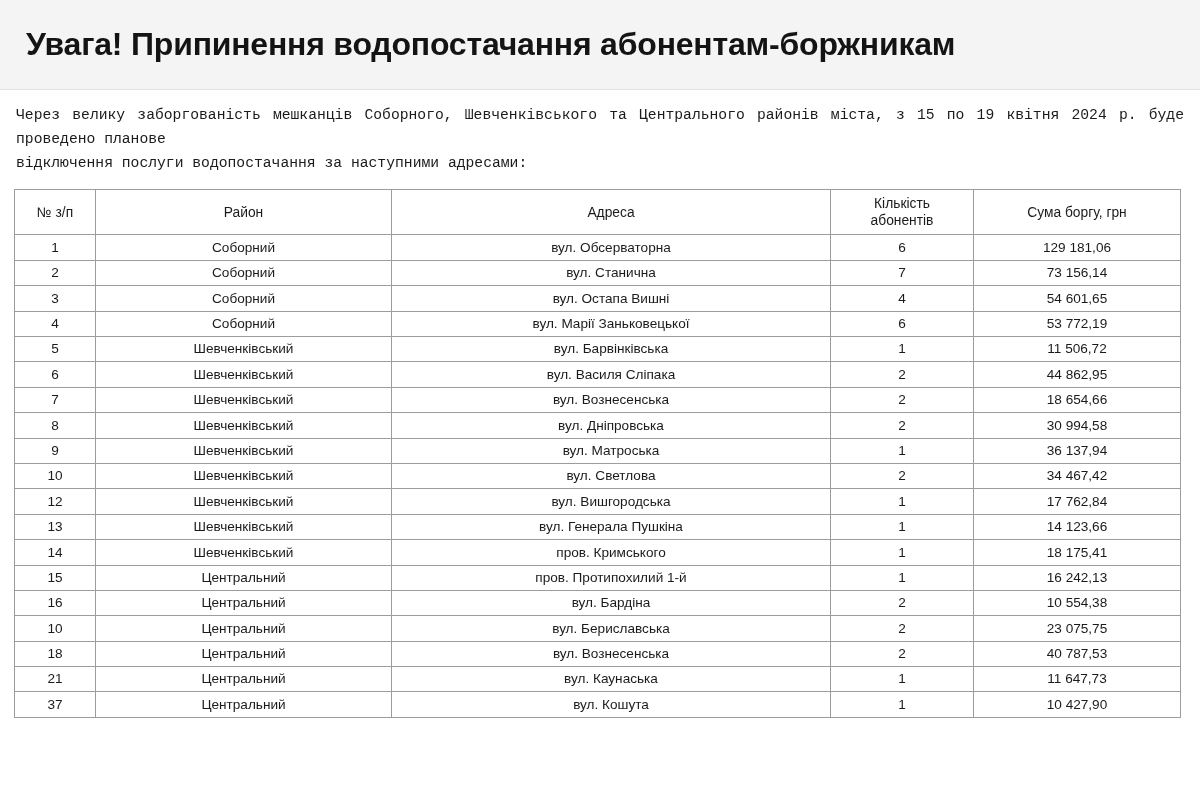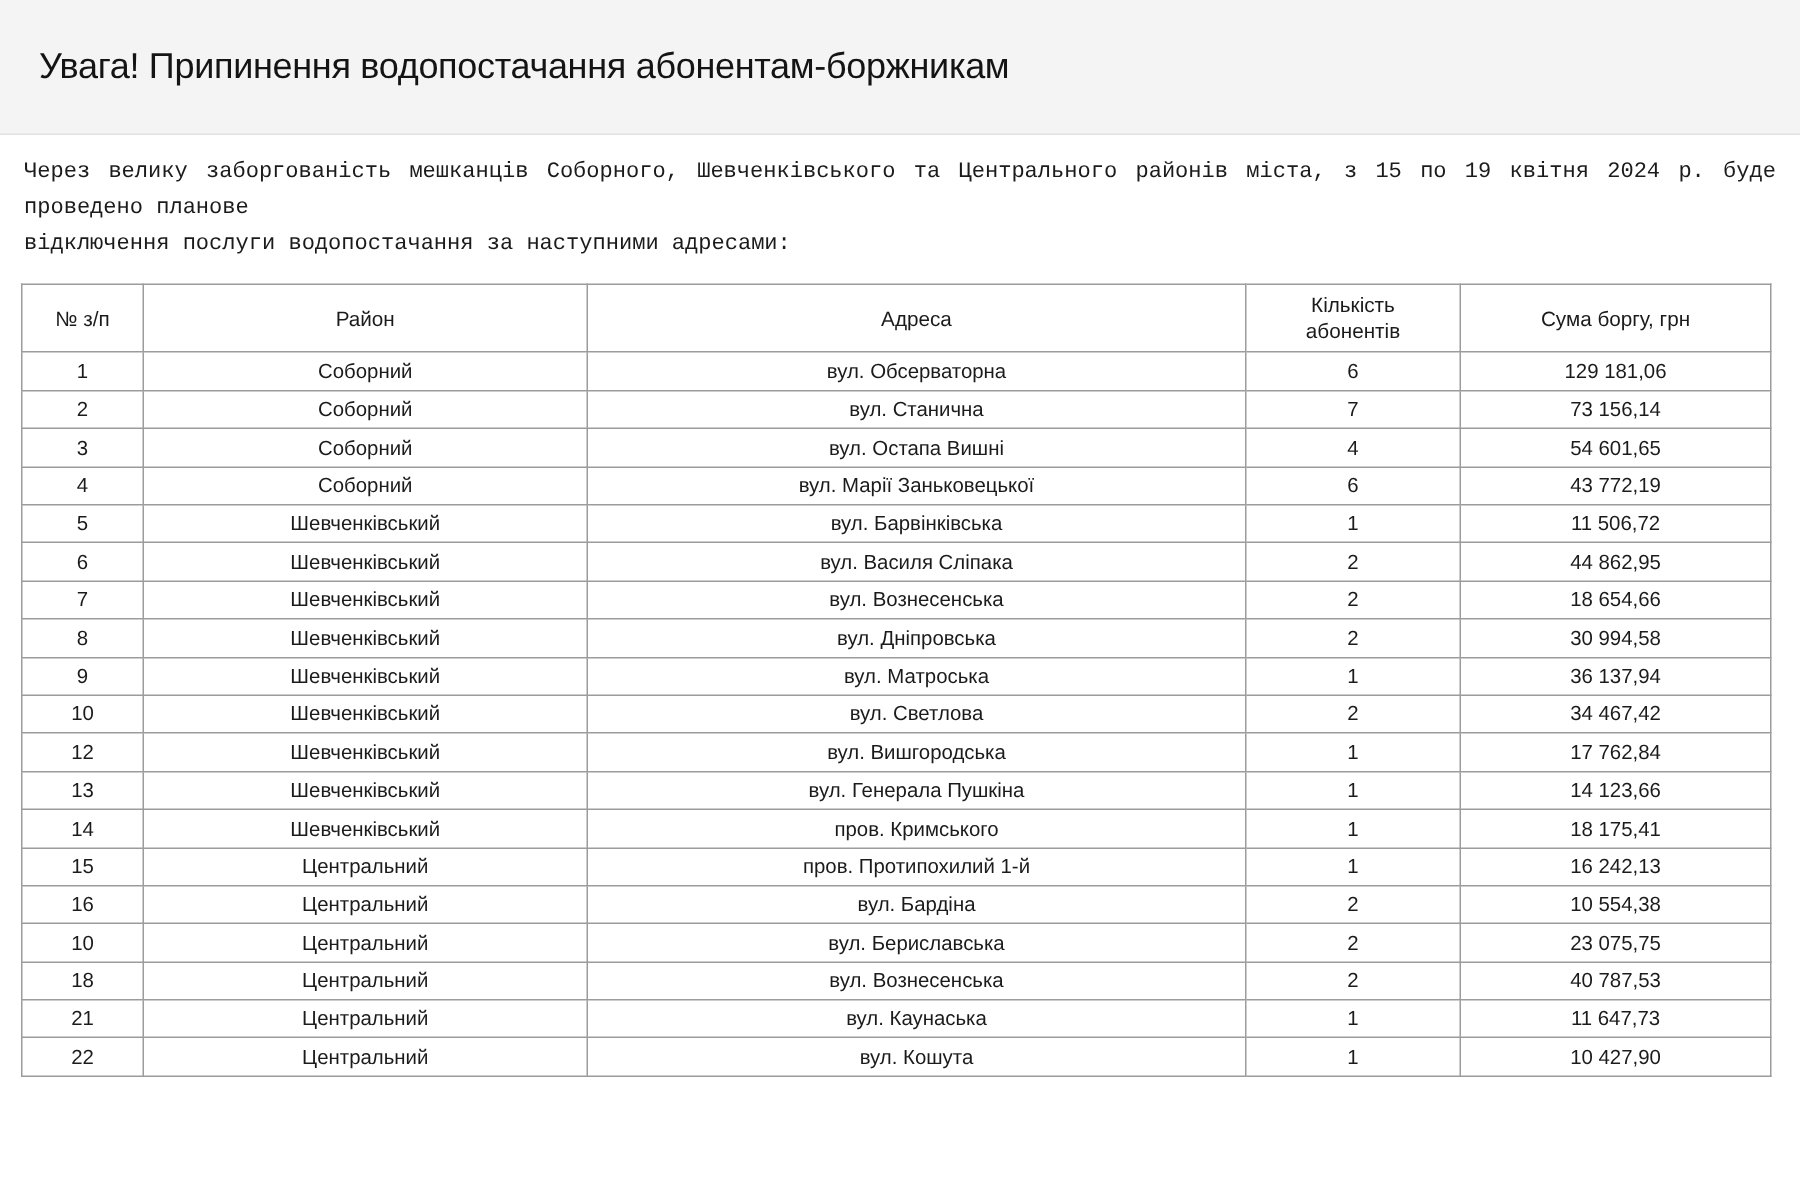--- a/index.html
+++ b/index.html
@@ -19,22 +19,22 @@
   .title-band {
     height: 90px;
     background: #f4f4f4;
     border-bottom: 1px solid #e2e2e2;
     display: flex;
     align-items: center;
     box-sizing: border-box;
     padding: 0 26px;
   }
   .title-text {
-    font-size: 24px;
-    font-weight: normal;
+    font-size: 32px;
+    font-weight: bold;
     letter-spacing: -0.2px;
     color: #141414;
     line-height: 1.05;
     white-space: nowrap;
   }
 
   
   .intro {
     margin: 14px 16px 0 16px;
     font-size: 14.7px;
@@ -145,21 +145,21 @@
           <td>Соборний</td>
           <td>вул. Остапа Вишні</td>
           <td>4</td>
           <td class="cell-debt">54 601,65</td>
         </tr>
         <tr>
           <td>4</td>
           <td>Соборний</td>
           <td>вул. Марії Заньковецької</td>
           <td>6</td>
-          <td class="cell-debt">43 772,19</td>
+          <td class="cell-debt">53 772,19</td>
         </tr>
         <tr>
           <td>5</td>
           <td>Шевченківський</td>
           <td>вул. Барвінківська</td>
           <td>1</td>
           <td class="cell-debt">11 506,72</td>
         </tr>
         <tr>
           <td>6</td>
@@ -246,21 +246,21 @@
           <td class="cell-debt">40 787,53</td>
         </tr>
         <tr>
           <td>21</td>
           <td>Центральний</td>
           <td>вул. Каунаська</td>
           <td>1</td>
           <td class="cell-debt">11 647,73</td>
         </tr>
         <tr>
-          <td>22</td>
+          <td>37</td>
           <td>Центральний</td>
           <td>вул. Кошута</td>
           <td>1</td>
           <td class="cell-debt">10 427,90</td>
         </tr>
       </tbody>
   </table>
 </div>
 
 </body></html>

